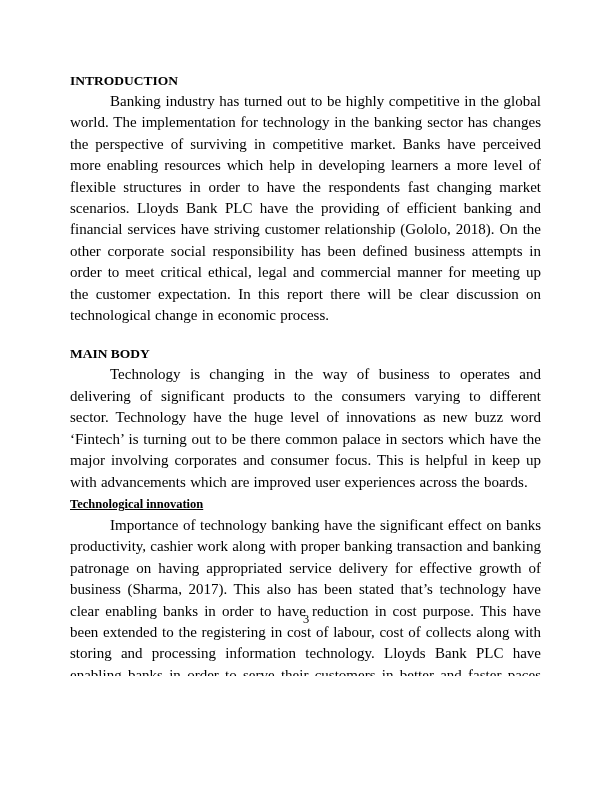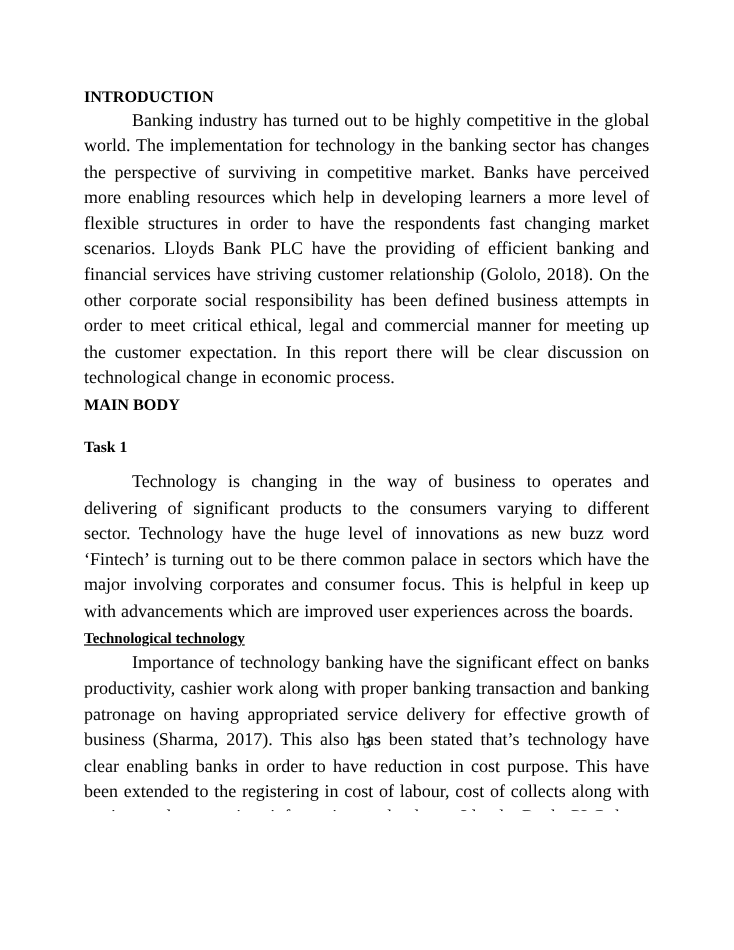--- a/index.html
+++ b/index.html
@@ -18,21 +18,21 @@
     padding: 70px 71px 0 70px;
     overflow: hidden;
   }
   .heading-lg {
     font-size: 13.5px;
     font-weight: bold;
     line-height: 21px;
     margin: 0;
   }
   .heading-main-body {
-    margin-top: 1px;
+    margin-top: 17px;
     font-family: Liberation Serif, serif;
   }
   .heading-task {
     font-size: 13px;
     font-weight: bold;
     line-height: 21px;
     margin: 14px 0 9px 0;
   }
   .heading-sub {
     font-size: 12.5px;
@@ -63,23 +63,22 @@
 <body>
 
 <div class="page">
 
   <h1 class="heading-lg">INTRODUCTION</h1>
 
   <p class="para">Banking industry has turned out to be highly competitive in the global world. The implementation for technology in the banking sector has changes the perspective of surviving in competitive market. Banks have perceived more enabling resources which help in developing learners a more level of flexible structures in order to have the respondents fast changing market scenarios. Lloyds Bank PLC have the providing of efficient banking and financial services have striving customer relationship (Gololo, 2018). On the other corporate social responsibility has been defined business attempts in order to meet critical ethical, legal and commercial manner for meeting up the customer expectation. In this report there will be clear discussion on technological change in economic process.</p>
 
   <h1 class="heading-lg heading-main-body">MAIN BODY</h1>
 
-  <h2 class="heading-task">Task 1</h2>
 
   <p class="para">Technology is changing in the way of business to operates and delivering of significant products to the consumers varying to different sector. Technology have the huge level of innovations as new buzz word ‘Fintech’ is turning out to be there common palace in sectors which have the major involving corporates and consumer focus.  This is helpful in keep up with advancements which are improved user experiences across the boards.</p>
 
-  <h3 class="heading-sub">Technological technology</h3>
+  <h3 class="heading-sub">Technological innovation</h3>
 
   <p class="para">Importance of technology banking have the significant effect on banks productivity, cashier work along with proper banking transaction and banking patronage on having appropriated service delivery for effective growth of business (Sharma, 2017). This also has been stated that’s technology have clear enabling banks in order to have reduction in cost purpose. This have been extended to the registering in cost of labour, cost of collects along with storing and processing information technology. Lloyds Bank PLC have enabling banks in order to serve their customers in better and faster paces along with diverse level of banking products. There is many significant advances have marked major impacts on differential bank operation by adapting various level of policies which is taken in account technology driven the changes in the real world.</p>
 
   <div class="page-footer">3</div>
 
 </div>
 
 </body></html>

